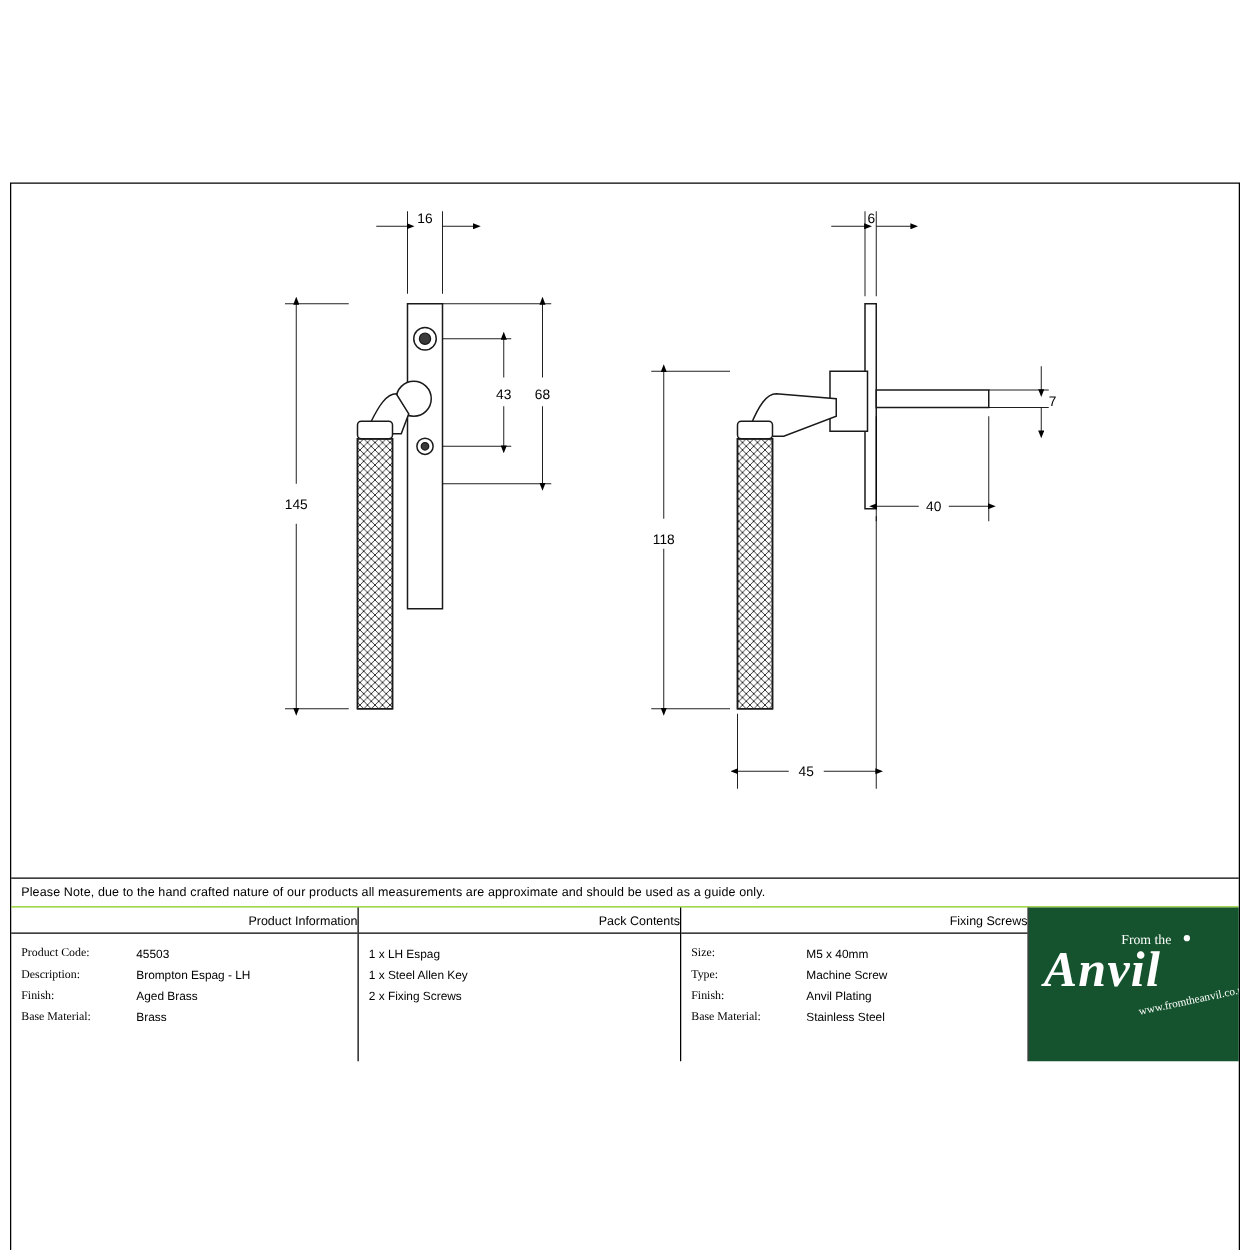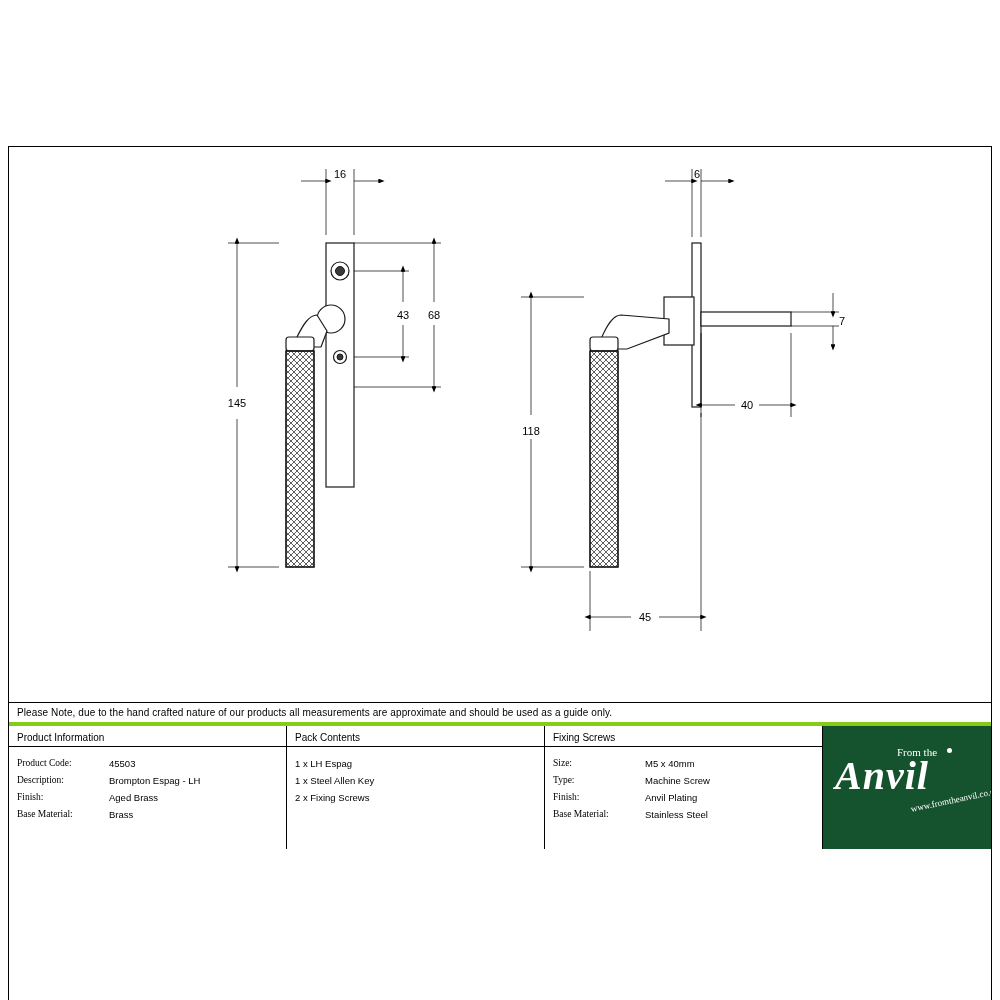--- a/index.html
+++ b/index.html
@@ -31,21 +31,21 @@
     width: 982px;
     height: 555px;
   }
   #note-row {
     position: absolute;
     left: 0;
     top: 555px;
     width: 982px;
     height: 24px;
     border-top: 1px solid #000000;
-    border-bottom: 4px solid #84cc16;
+    border-bottom: 1px solid #84cc16;
     box-sizing: border-box;
     display: flex;
     align-items: center;
   }
   #note-row .note-text {
     font-size: 10px;
     padding-left: 8px;
     letter-spacing: 0.01em;
   }
   #info-row {
@@ -64,20 +64,21 @@
   }
   .col-product { width: 278px; }
   .col-pack { width: 258px; }
   .col-fixing { width: 278px; }
   .col-logo { width: 168px; border-right: none; }
   .col-head {
     font-size: 10px;
     padding: 6px 0 0 8px;
     height: 20px;
     box-sizing: border-box;
+    text-align: right;
   }
   .col-body {
     border-top: 1px solid #000000;
     padding: 8px 0 0 8px;
     font-size: 9.5px;
     line-height: 17px;
   }
   .kv { display: flex; }
   .kv .k { width: 92px; font-family: Liberation Serif, serif; }
   .kv .v { flex: 1; }

